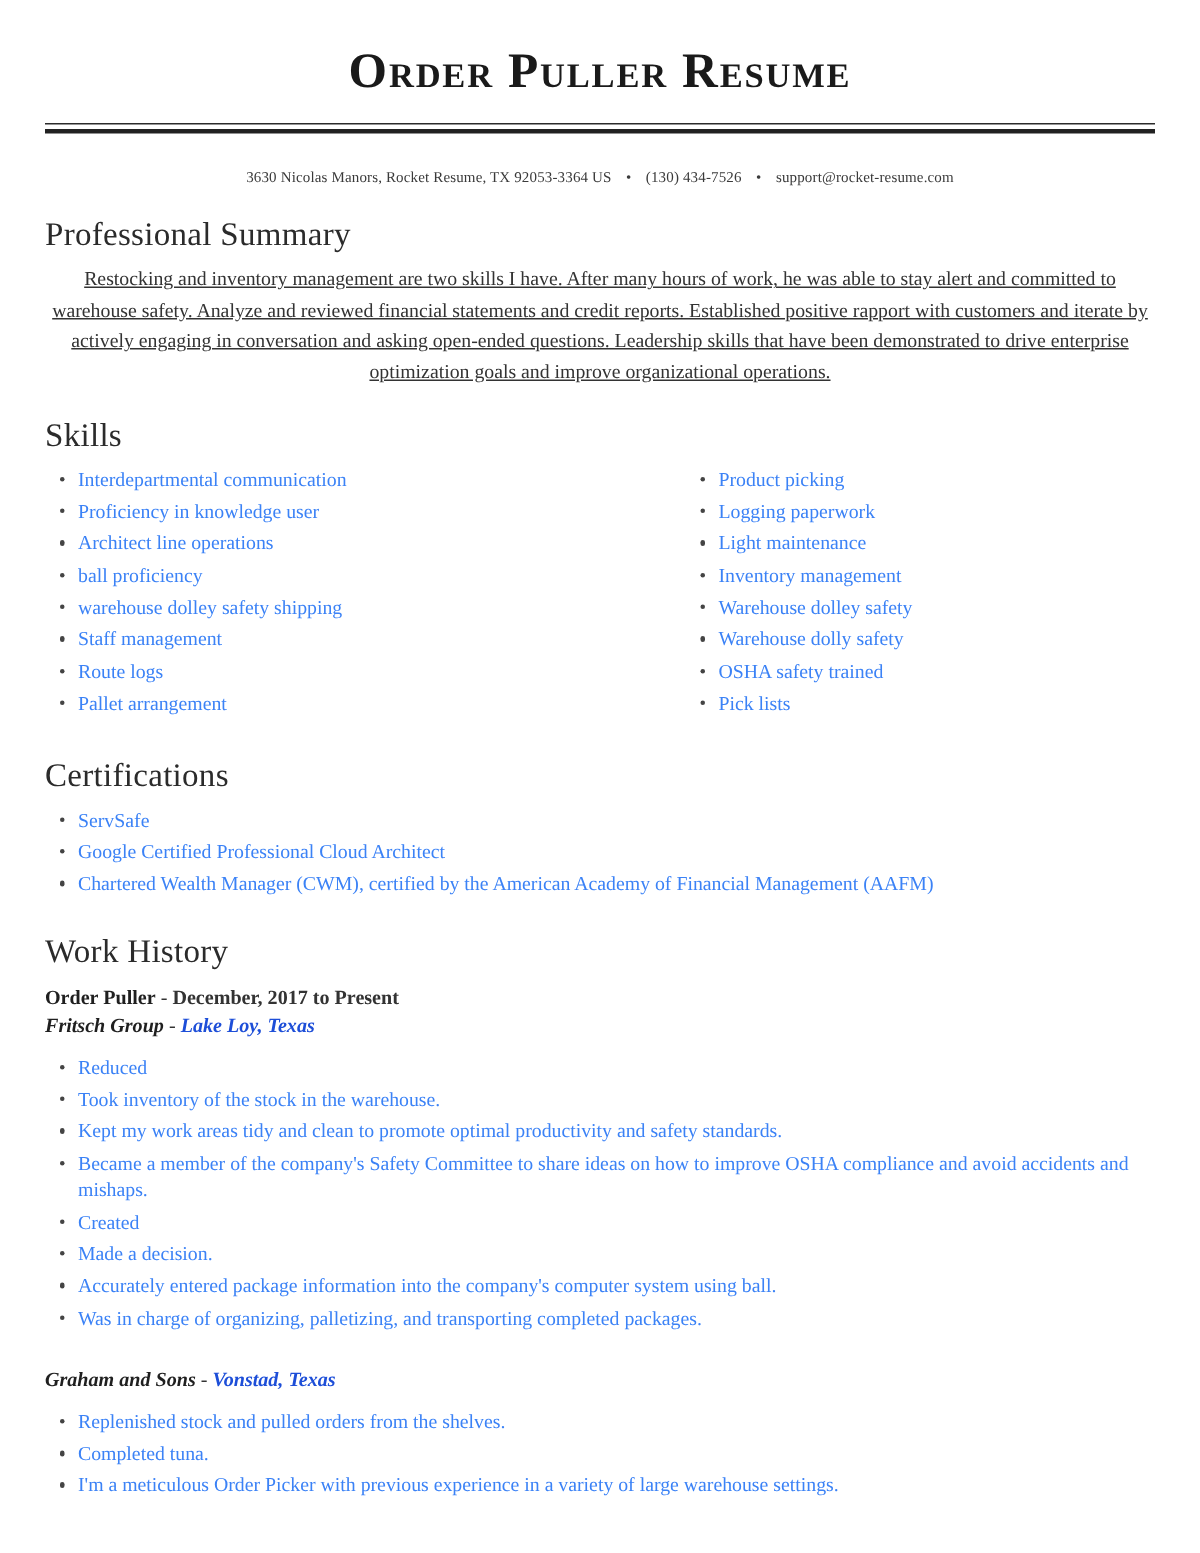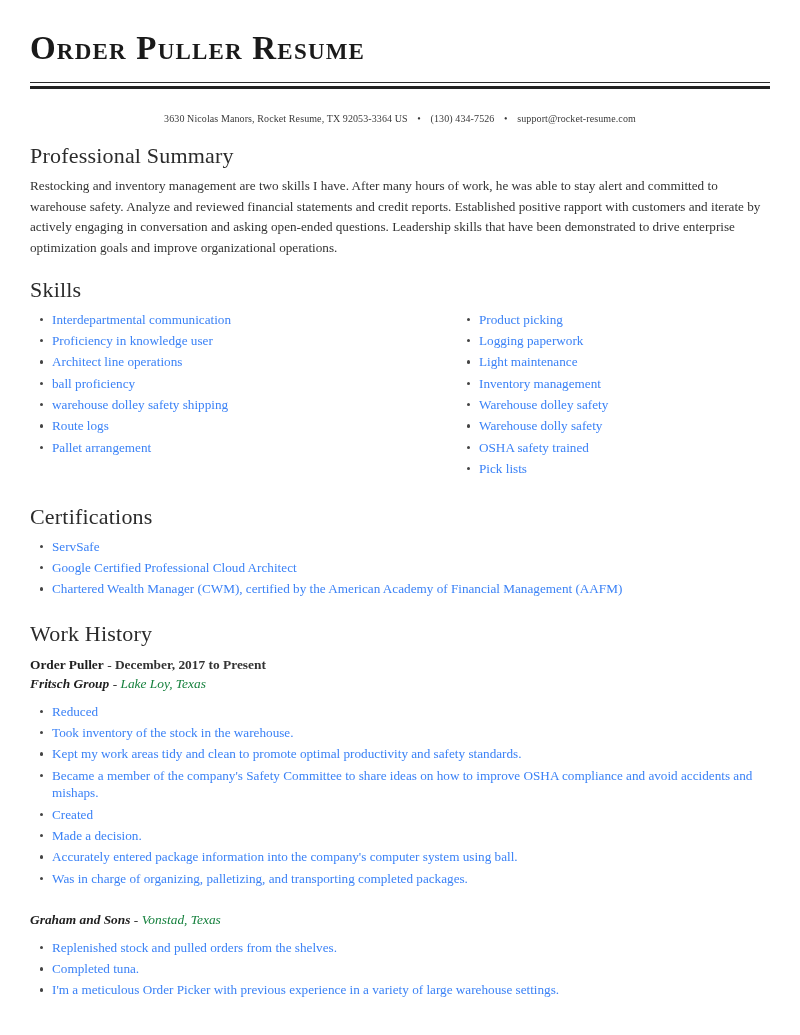--- a/index.html
+++ b/index.html
@@ -18,21 +18,21 @@
   .page {
     width: 800px;
     height: 1035px;
     box-sizing: border-box;
     padding: 0 30px;
     position: relative;
   }
 
   
   .resume-title {
-    text-align: left;
+    text-align: center;
     font-family: "Liberation Serif", "DejaVu Serif", serif;
     font-weight: bold;
     font-variant: small-caps;
     font-size: 33px;
     letter-spacing: 1.2px;
     color: #1a1a1a;
     margin: 0;
     padding-top: 30px;
     line-height: 1.15;
   }
@@ -78,22 +78,23 @@
     margin: 0 0 7px 0;
     line-height: 1.25;
     letter-spacing: 0.2px;
   }
 
   .summary-text {
     font-size: 13.2px;
     line-height: 1.55;
     color: #333333;
     margin: 0;
-    text-align: left;
+    text-align: center;
     max-width: 740px;
+    text-decoration: underline;
   }
 
   
   ul.bullets {
     list-style: none;
     margin: 0;
     padding: 0;
   }
   ul.bullets > li {
     position: relative;
@@ -151,21 +152,22 @@
     line-height: 1.45;
     margin-bottom: 9px;
   }
   .job-company {
     font-weight: bold;
     font-style: italic;
     color: #1f1f1f;
   }
   .job-location {
     font-style: italic;
-    color: #15803d;
+    color: #1d4ed8;
+    font-weight: bold;
   }
   .dash {
     color: #333333;
     font-weight: normal;
     font-style: normal;
   }
 
   .mt-summary { margin-top: 18px; }
   .mt-skills  { margin-top: 18px; }
   .mt-certs   { margin-top: 22px; }
@@ -200,20 +202,21 @@
   <div class="section mt-skills">
     <h2 class="section-heading">Skills</h2>
     <div class="skills-columns">
       <div class="skills-col left">
         <ul class="bullets">
           <li>Interdepartmental communication</li>
           <li>Proficiency in knowledge user</li>
           <li>Architect line operations</li>
           <li>ball proficiency</li>
           <li>warehouse dolley safety shipping</li>
+          <li>Staff management</li>
           <li>Route logs</li>
           <li>Pallet arrangement</li>
         </ul>
       </div>
       <div class="skills-col right">
         <ul class="bullets">
           <li>Product picking</li>
           <li>Logging paperwork</li>
           <li>Light maintenance</li>
           <li>Inventory management</li>

